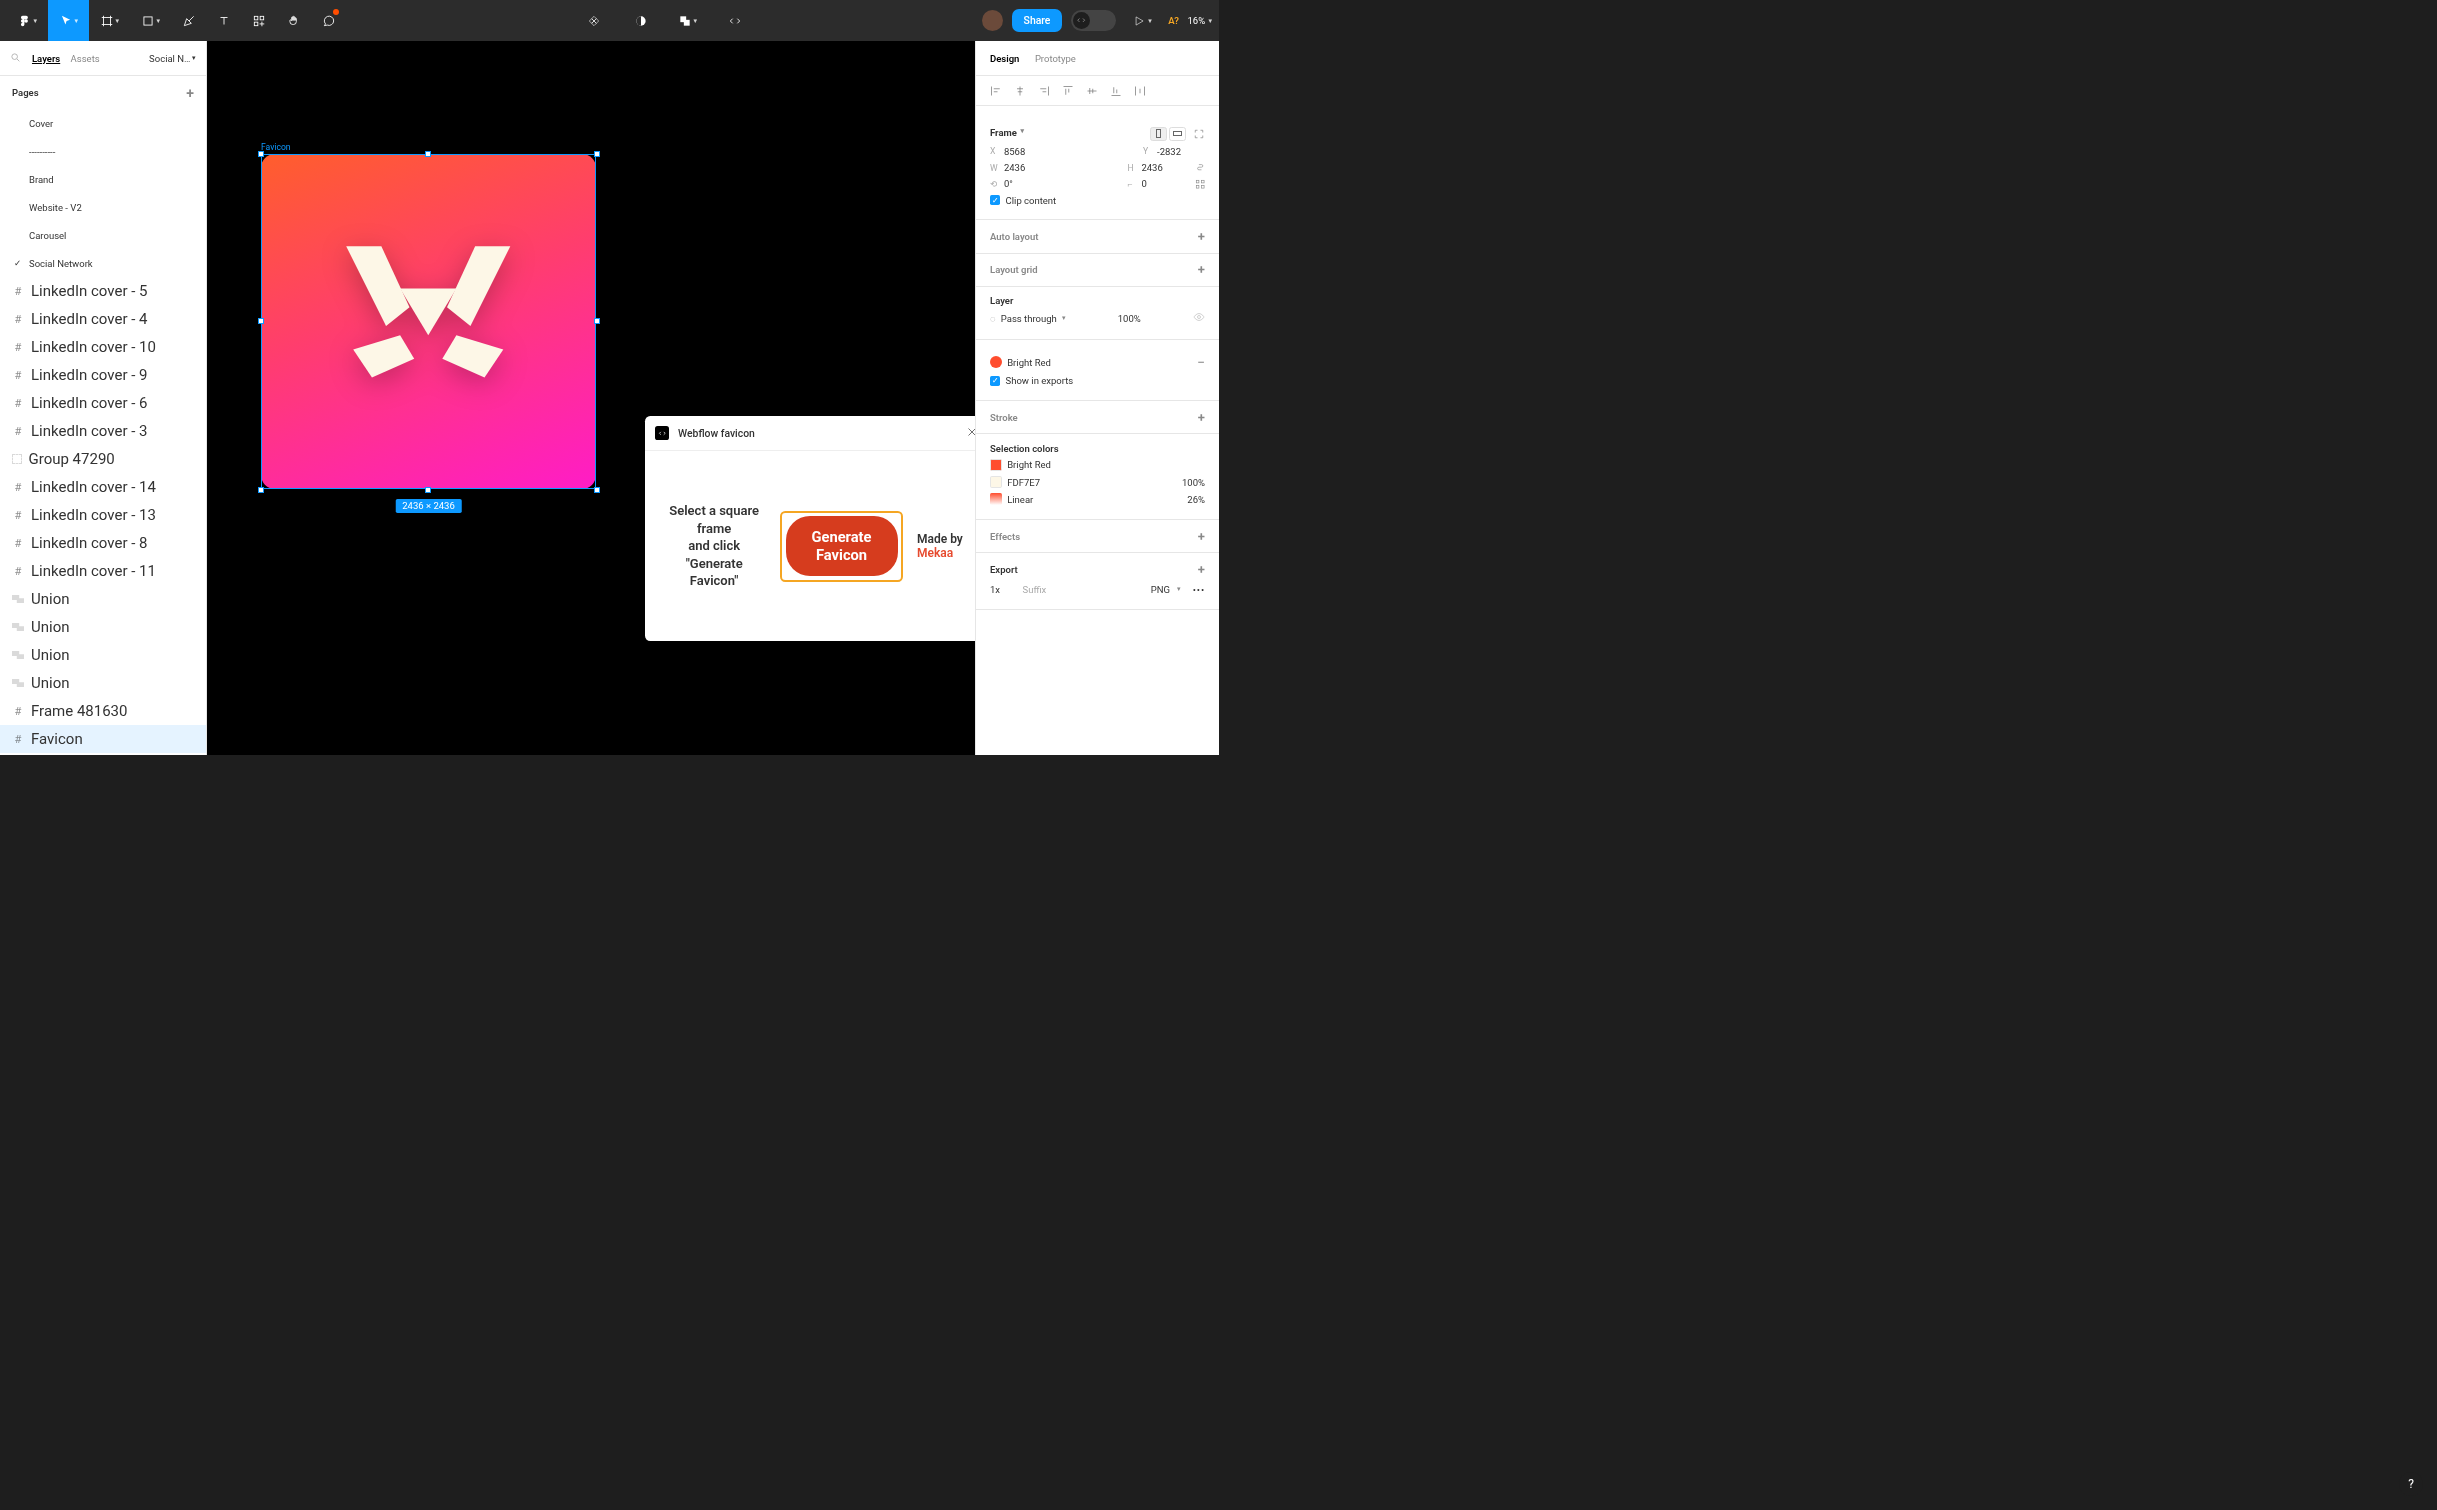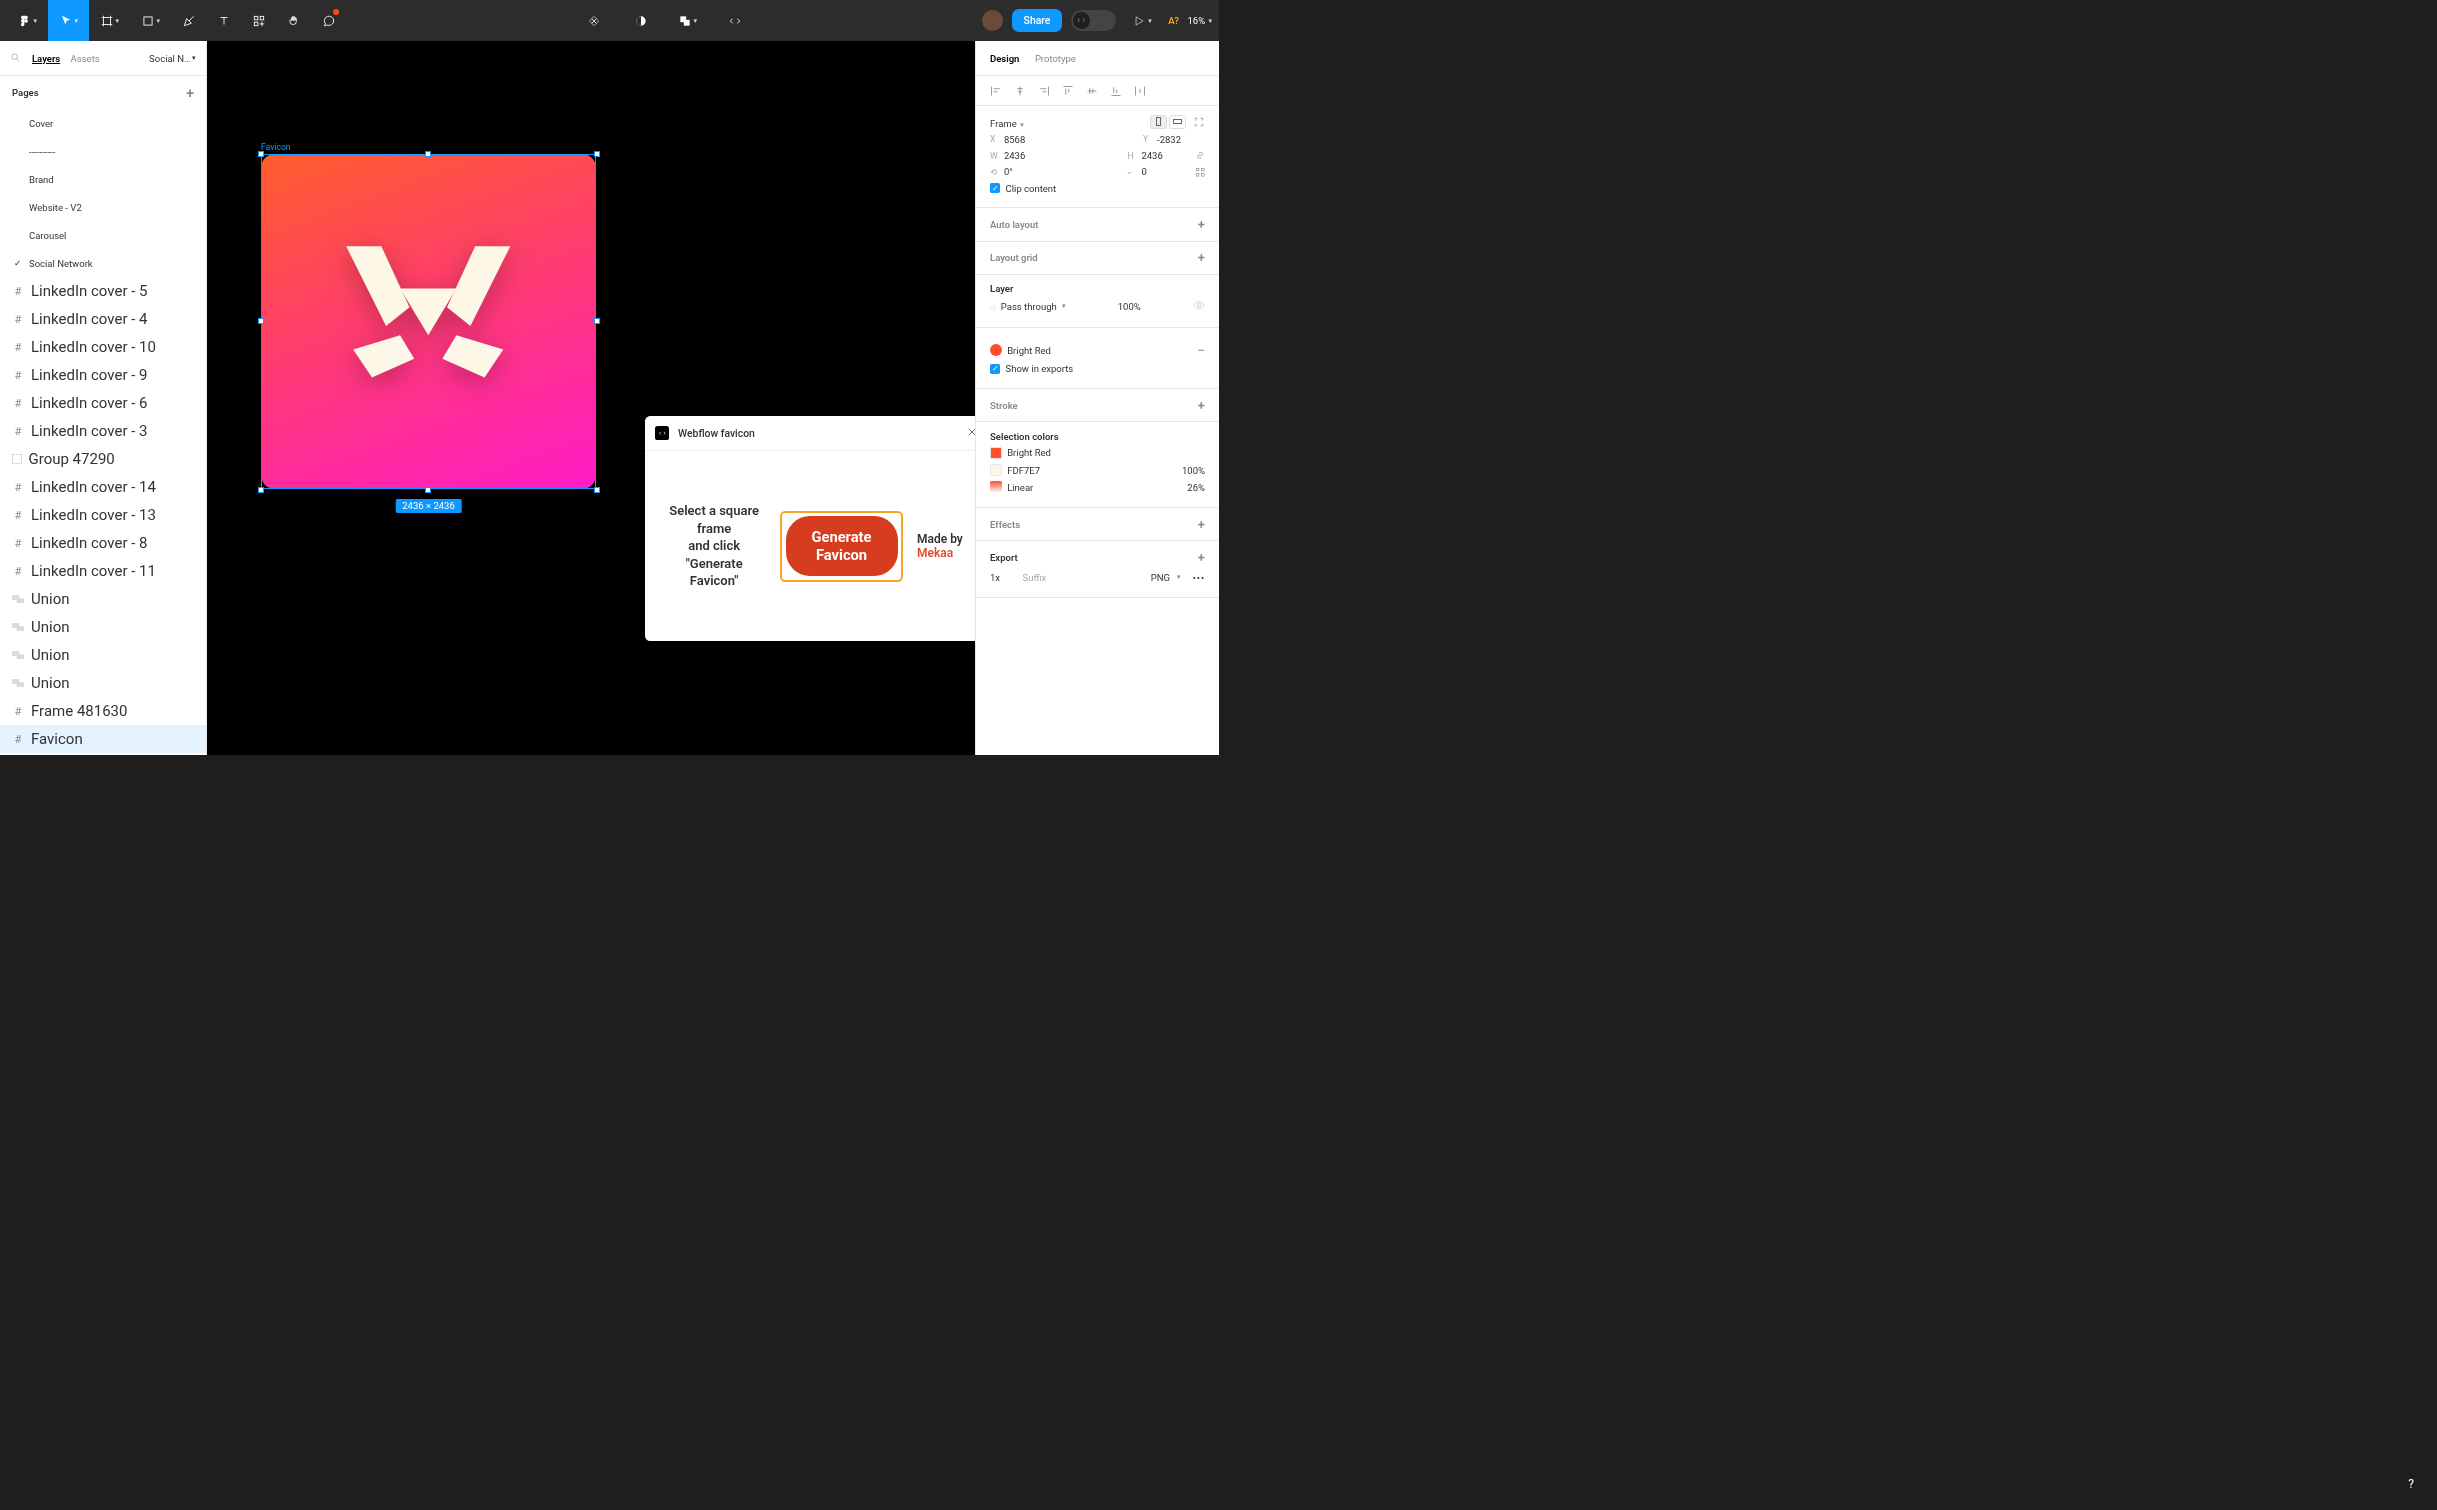--- a/index.html
+++ b/index.html
@@ -78,21 +78,21 @@
 .rp-section{border-bottom:0.9px solid #e6e6e6;padding:8.6px 14px;font-size:9.5px;}
 .rp-section.collapsed{color:#888;}
 .rp-row{display:flex;align-items:center;gap:5.2px;margin:5.2px 0;}
 .rp-field{display:flex;align-items:center;gap:3.5px;}
 .rp-field-label{width:10.4px;color:#aaa;font-size:8.6px;}
 .rp-input{border:none;font-size:9.5px;width:48px;color:#333;}
 .rp-title{font-weight:600;font-size:9.5px;display:flex;align-items:center;}
 .rp-title .add{margin-left:auto;font-size:13px;color:#888;cursor:pointer;}
 .align-row{display:flex;gap:12px;padding:8.6px 14px;border-bottom:0.9px solid #e6e6e6;}
 .align-ico{width:12px;height:12px;opacity:.65;cursor:pointer;}
-.frame-head{display:flex;align-items:flex-end;gap:3.5px;font-size:9.5px;font-weight:400;}
+.frame-head{display:flex;align-items:flex-start;gap:3.5px;font-size:9.5px;font-weight:700;margin-top:12px;}
 .frame-tools{margin-left:auto;display:flex;gap:1.7px;align-items:center;}
 .frame-mode{width:17.3px;height:14px;border:0.9px solid #ddd;border-radius:2.6px;display:flex;align-items:center;justify-content:center;}
 .frame-mode.active{background:#eee;}
 .swatch{width:12px;height:12px;border-radius:50%;display:inline-block;}
 .swatch.sq{border-radius:1.7px;}
 .checkbox{width:10.4px;height:10.4px;background:#0d99ff;border-radius:1.7px;display:flex;align-items:center;justify-content:center;color:#fff;font-size:7.8px;}
 .eye{margin-left:auto;opacity:.6;}
 .help-btn{position:fixed;right:14px;bottom:14px;width:24px;height:24px;border-radius:50%;background:#1e1e1e;color:#fff;display:flex;align-items:center;justify-content:center;font-size:12px;}
 </style>
 </head>

